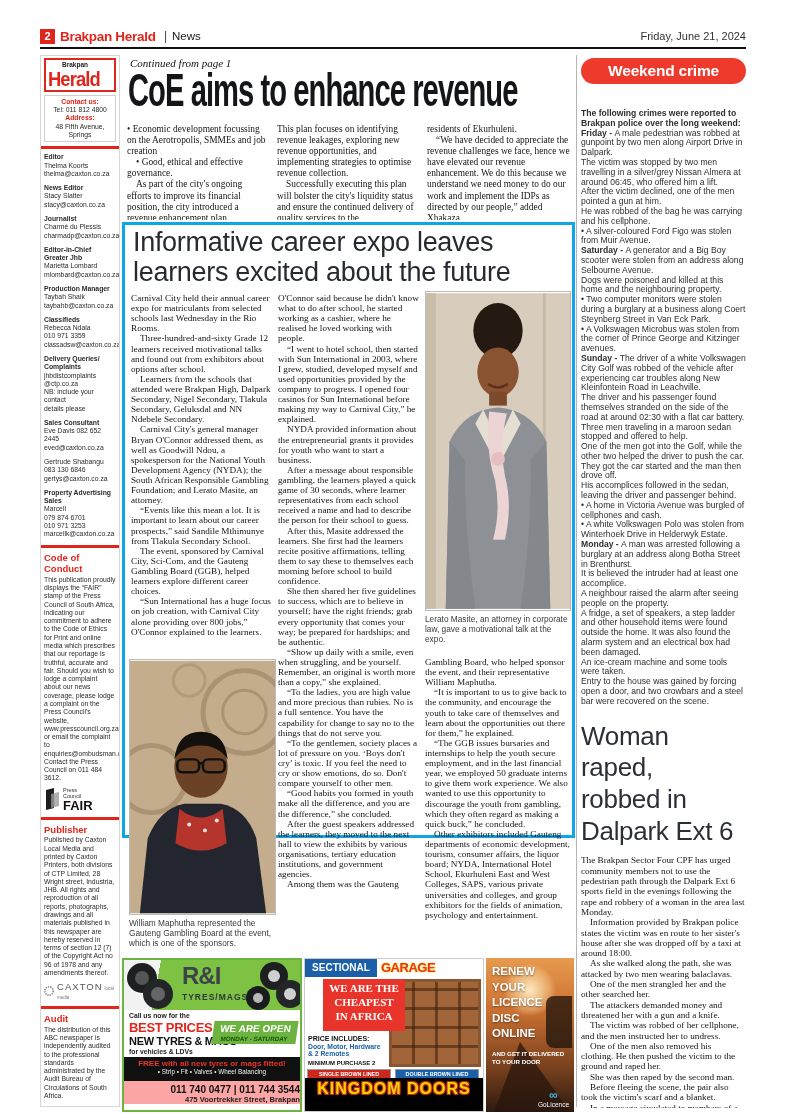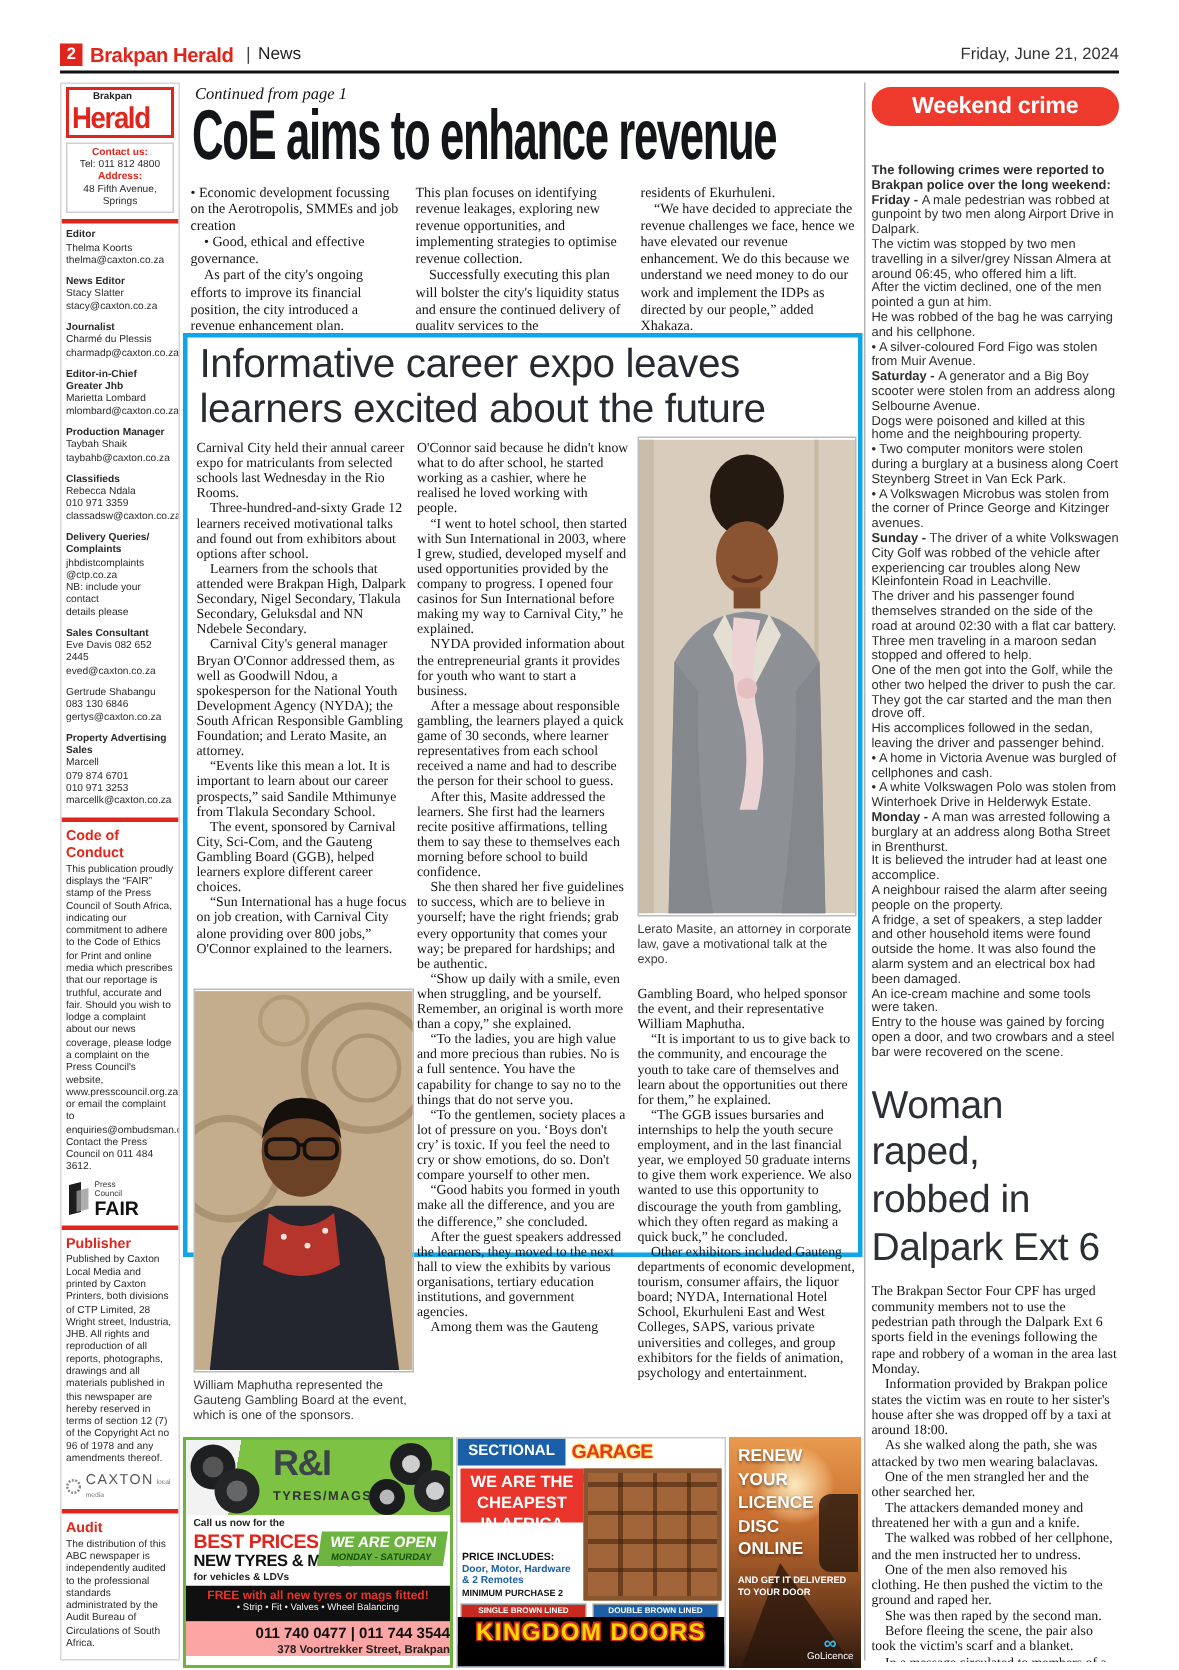--- a/index.html
+++ b/index.html
@@ -87,22 +87,22 @@
   
   .ad-doors{left:304px;width:180px;background:#fff;border:1px solid #ccc;}
   .kd-head{position:relative;height:18px;}
   .kd-sect{position:absolute;left:0;top:0;width:72px;height:18px;background:#1a5fa8;color:#fff;font-weight:bold;
            font-size:10px;text-align:center;line-height:18px;}
   .kd-gar{position:absolute;left:76px;top:0;font-size:13px;font-weight:bold;color:#e8342a;letter-spacing:-.5px;
           text-shadow:0 0 1px #ffd400,0 0 2px #ffd400;line-height:18px;}
   .kd-door{position:absolute;right:2px;top:20px;width:92px;height:88px;background:#a2653a;border:3px solid #8a5630;box-sizing:border-box;
            background-image:repeating-linear-gradient(0deg,rgba(0,0,0,0) 0 16px,rgba(60,30,10,.55) 16px 19px),
                             repeating-linear-gradient(90deg,rgba(0,0,0,0) 0 20px,rgba(60,30,10,.55) 20px 23px);}
-  .kd-cheap{position:absolute;left:2px;top:20px;width:82px;height:36px;background:#e8342a;color:#fff;font-weight:bold;
-            font-size:11px;line-height:1.25;text-align:center;white-space:pre-line;padding-top:3px;box-sizing:border-box;}
+  .kd-cheap{position:absolute;left:18px;top:20px;width:82px;height:52px;background:#e8342a;color:#fff;font-weight:bold;
+            font-size:11px;line-height:1.25;text-align:center;white-space:pre-line;padding-top:3px;box-sizing:border-box;font-family:Liberation Serif, serif;}
   .kd-inc-h{position:absolute;left:3px;top:76px;font-size:7px;font-weight:bold;color:#111;}
   .kd-inc{position:absolute;left:3px;top:84px;font-size:6.8px;font-weight:bold;color:#1a5fa8;white-space:pre-line;line-height:1.1;}
   .kd-min{position:absolute;left:3px;top:101px;font-size:6px;font-weight:bold;color:#111;}
   .kd-price{position:absolute;top:110px;width:84px;background:#fff;border:1px solid #999;box-sizing:border-box;}
   .kd-p1{left:2px;} .kd-p2{left:90px;}
   .kd-plab{font-size:5.4px;font-weight:bold;color:#fff;text-align:center;padding:1px 0;}
   .kd-plab1{background:#c8281e;} .kd-plab2{background:#1a5fa8;}
   .kd-pval{font-size:15px;font-weight:bold;color:#e8342a;text-align:center;line-height:1.05;}
   .kd-pr{font-size:8px;color:#1a5fa8;vertical-align:top;}
   .kd-psize{font-size:5px;color:#333;text-align:center;padding-bottom:1px;}
@@ -409,21 +409,21 @@
     <h2 class="assault-h">Woman raped,
 robbed in
 Dalpark Ext 6</h2>
     <div class="assault-body serif">
 
     <p>The Brakpan Sector Four CPF has urged community members not to use the pedestrian path through the Dalpark Ext 6 sports field in the evenings following the rape and robbery of a woman in the area last Monday.</p>
         <p>Information provided by Brakpan police states the victim was en route to her sister's house after she was dropped off by a taxi at around 18:00.</p>
         <p>As she walked along the path, she was attacked by two men wearing balaclavas.</p>
         <p>One of the men strangled her and the other searched her.</p>
         <p>The attackers demanded money and threatened her with a gun and a knife.</p>
-        <p>The walked was robbed of her cellphone, and the men instructed her to undress.</p>
+        <p>The victim was robbed of her cellphone, and the men instructed her to undress.</p>
         <p>One of the men also removed his clothing. He then pushed the victim to the ground and raped her.</p>
         <p>She was then raped by the second man.</p>
         <p>Before fleeing the scene, the pair also took the victim's scarf and a blanket.</p>
         <p>In a message circulated to members of a Dalpark WhatsApp Security Group, Sector Four CPF chairperson Jessy Naicker requested people avoid using the path, especially after 17:00.</p>
       </div>
   </aside>
 
   <div class="ad ad-tyres">
     <div class="ty-top">
       <svg width="176" height="50" viewBox="0 0 176 50" style="position:absolute;left:0;top:0">
@@ -450,21 +450,21 @@
         <div class="ty-open1">WE ARE OPEN</div>
         <div class="ty-open2">MONDAY - SATURDAY</div>
       </div>
     </div>
     <div class="ty-black">
       <div class="ty-free">FREE with all new tyres or mags fitted!</div>
       <div class="ty-serv">• Strip • Fit • Valves • Wheel Balancing</div>
     </div>
     <div class="ty-bot">
       <div class="ty-ph">011 740 0477 | 011 744 3544</div>
-      <div class="ty-addr">378 Voortrekker Street, Brakpan</div>
+      <div class="ty-addr">475 Voortrekker Street, Brakpan</div>
     </div>
   </div>
 
   <div class="ad ad-doors">
     <div class="kd-head">
       <div class="kd-sect">SECTIONAL</div>
       <div class="kd-gar">GARAGE DOORS</div>
     </div>
     <div class="kd-door"></div>
     <div class="kd-cheap">WE ARE THE

